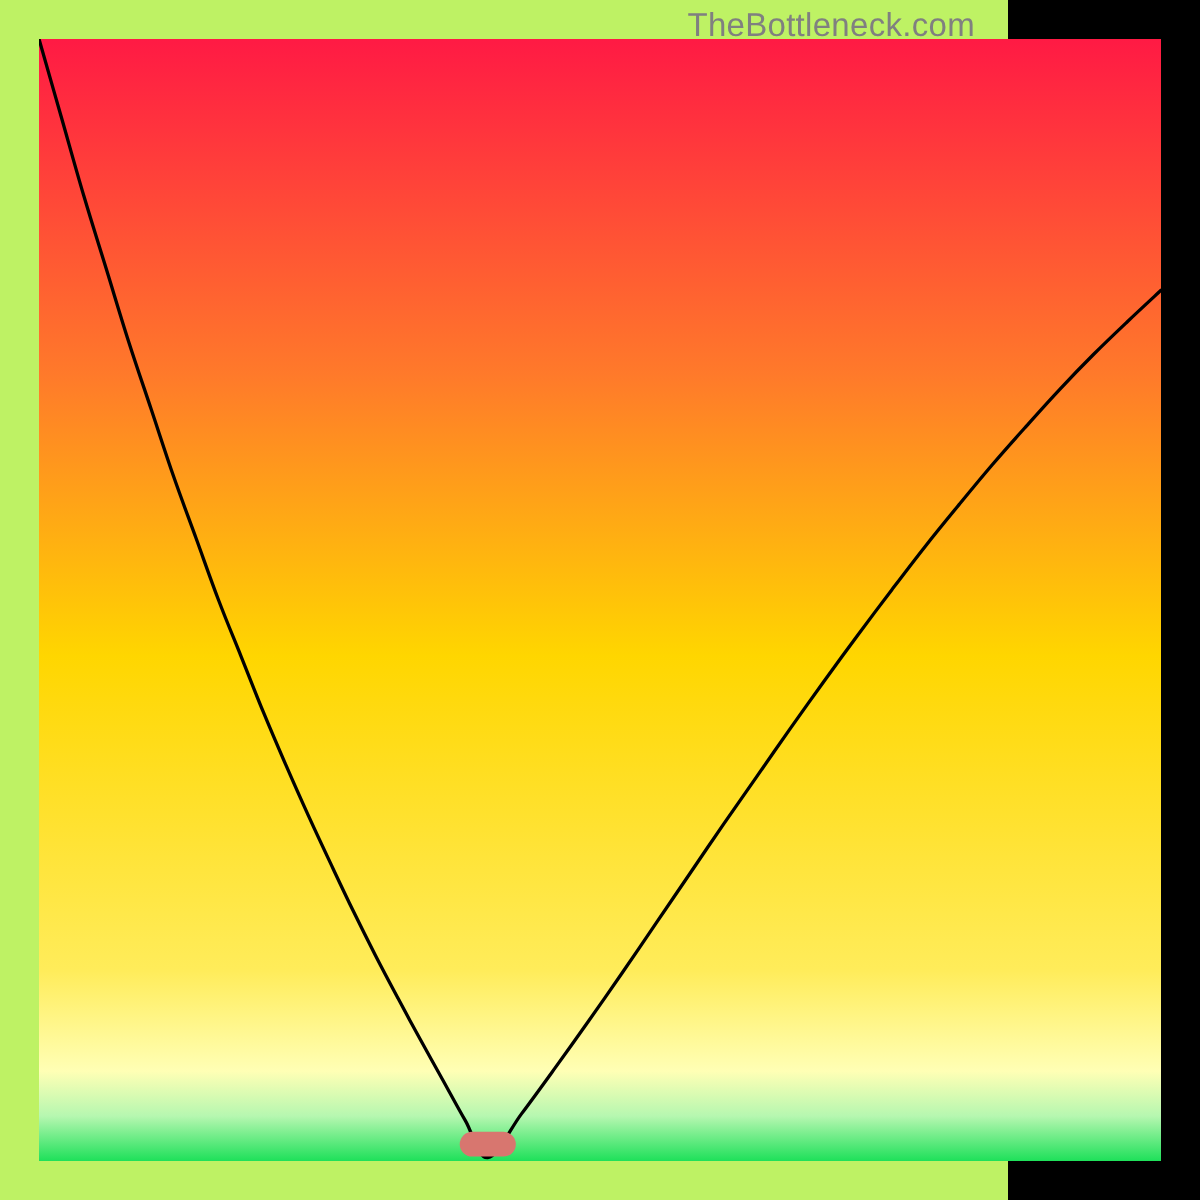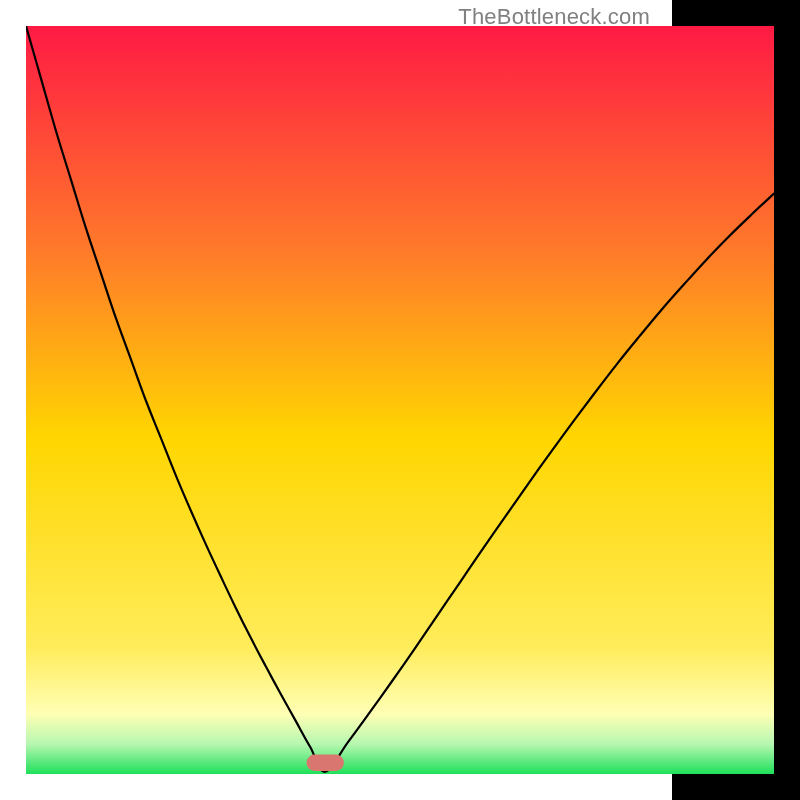--- a/index.html
+++ b/index.html
@@ -8,21 +8,21 @@
     width: 800px;
     height: 800px;
     background: #000000;
     overflow: hidden;
     font-family: Arial, Helvetica, sans-serif;
   }
   .page {
     position: relative;
     width: 672px;
     height: 800px;
-    background: #ffffff;
+    background: #bef264;
   }
   .watermark {
     position: absolute;
     top: 4px;
     right: 22px;
     color: #808080;
     font-size: 22px;
     font-weight: 400;
     letter-spacing: 0.2px;
     z-index: 10;

